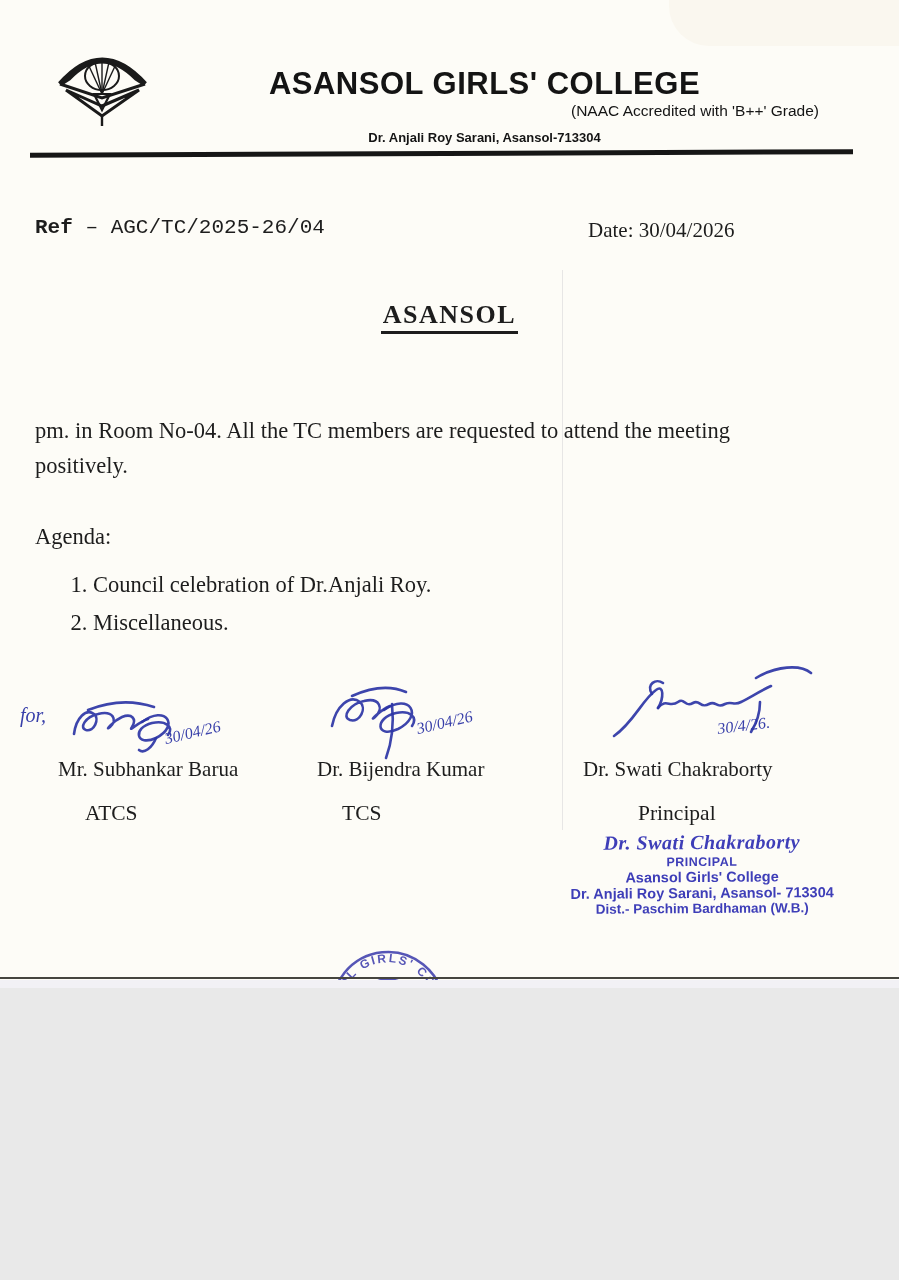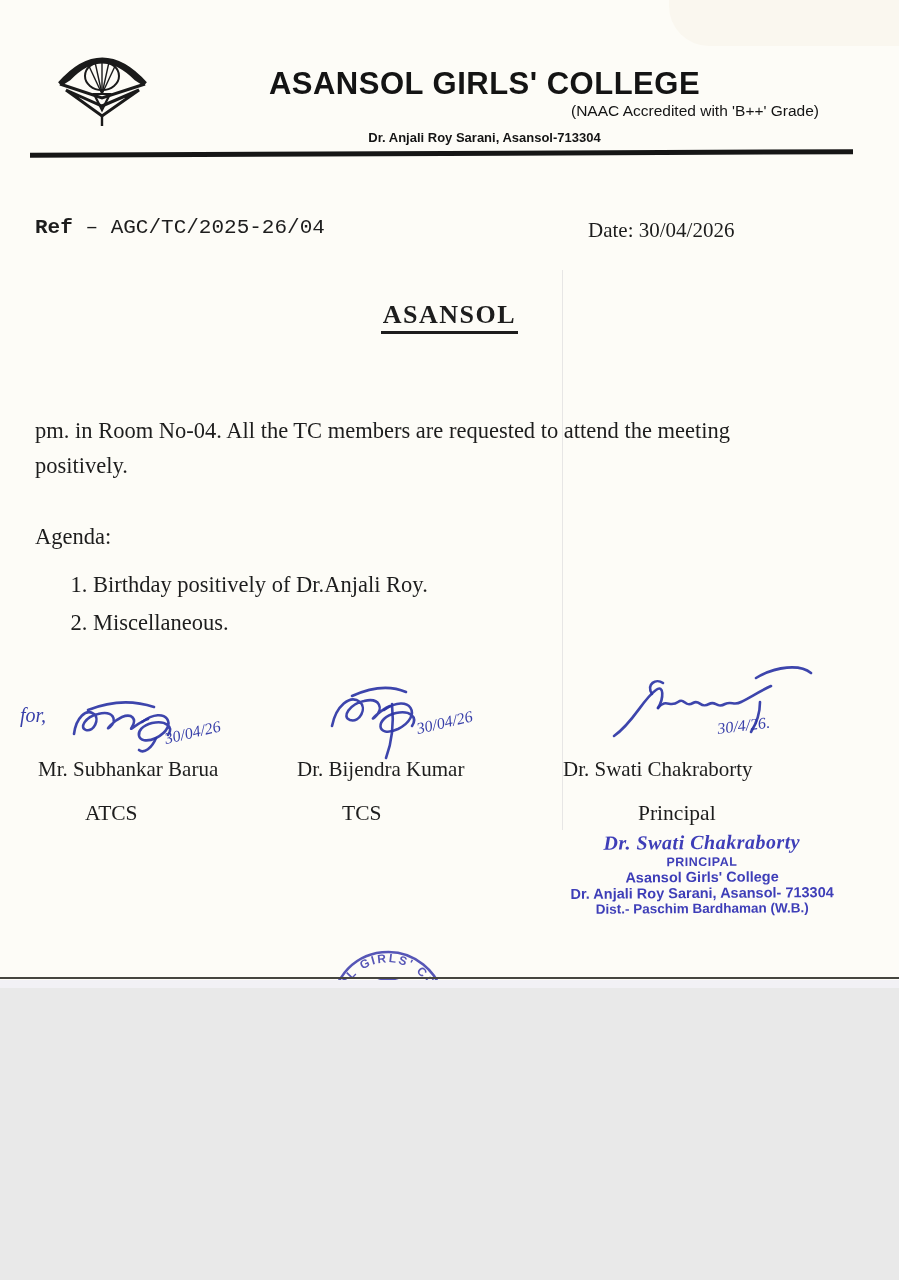--- a/index.html
+++ b/index.html
@@ -29,21 +29,21 @@
   .agenda-label{position:absolute;left:35px;top:524px;font-size:22.5px;}
   .agenda-list{position:absolute;left:63px;top:568px;margin:0;padding-left:30px;font-size:22.5px;line-height:33px;}
   .agenda-list li{margin-bottom:5px;}
   
   .sig{position:absolute;}
   .sig path{fill:none;stroke:#2d35a5;stroke-width:2.6;stroke-linecap:round;opacity:.92;}
   .sig text{fill:#2d35a5;font-family:"Liberation Serif",serif;font-style:italic;opacity:.95;}
   .sig-1{left:18px;top:686px;}
   .sig-2{left:322px;top:676px;}
   .sig-3{left:608px;top:660px;}
-  .name{position:absolute;top:757px;font-size:21px;}
+  .name{position:absolute;top:757px;font-size:21px;margin-left:20px;}
   .name-1{left:38px;}
   .name-2{left:297px;}
   .name-3{left:563px;}
   .role{position:absolute;top:801px;font-size:21.5px;}
   .role-1{left:85px;}
   .role-2{left:342px;}
   .role-3{left:638px;}
   
   .stamp{position:absolute;left:537px;top:831px;width:330px;text-align:center;color:#3e3eb8;transform:rotate(-0.4deg);}
   .stamp-line1{font-family:"Liberation Serif",serif;font-size:20px;font-weight:700;font-style:italic;letter-spacing:0.5px;}
@@ -100,21 +100,21 @@
     <span class="notice">ASANSOL</span>
   </div>
 
   <div class="body-par">
     <div>pm. in Room No-04.  All the TC members are requested to attend the meeting</div>
     <div>positively.</div>
   </div>
 
   <div class="agenda-label">Agenda:</div>
   <ol class="agenda-list">
-    <li>Birthday positively of  Dr.Anjali Roy.</li>
+    <li>Council celebration of  Dr.Anjali Roy.</li>
     <li>Miscellaneous.</li>
   </ol>
 
   <svg class="sig sig-1" width="240" height="78" viewBox="0 0 240 78">
     <text x="2" y="36" font-size="20">for,</text>
     <path d="M56,48 C58,32 68,22 76,28 C82,33 76,46 68,44 C61,42 67,31 80,28 C95,24 100,34 92,41 C86,46 95,35 104,31 C114,27 119,33 114,41 C110,47 120,36 130,33"></path>
     <path d="M124,36 C148,18 162,40 138,52 C118,61 114,42 134,37 C148,34 156,41 150,49"></path>
     <path d="M70,24 C95,14 118,15 136,21"></path>
     <path d="M138,52 C134,62 126,68 121,64"></path>
     <text transform="translate(148,58) rotate(-13)" font-size="16">30/04/26</text>

